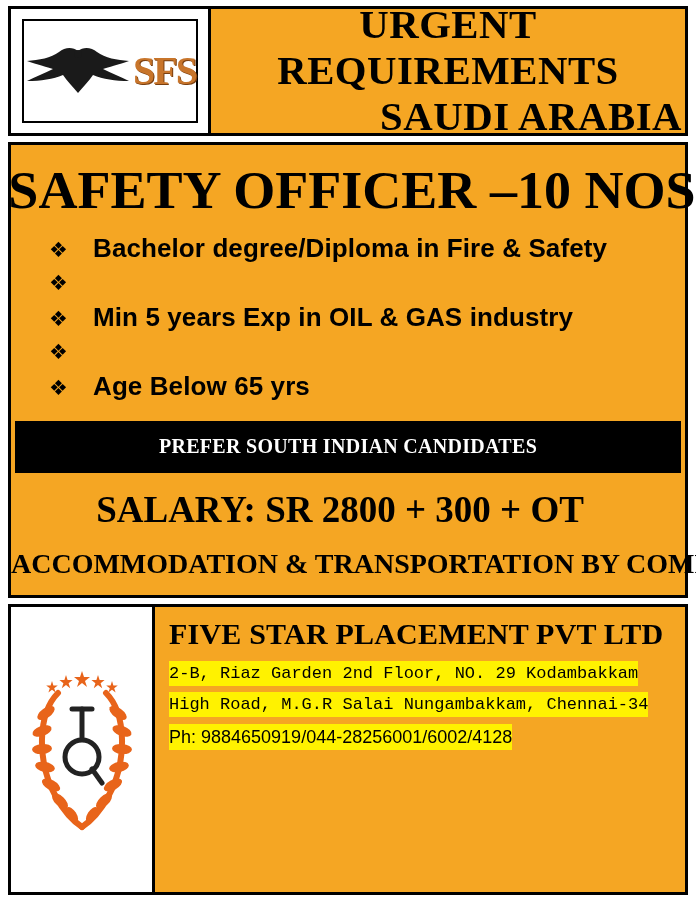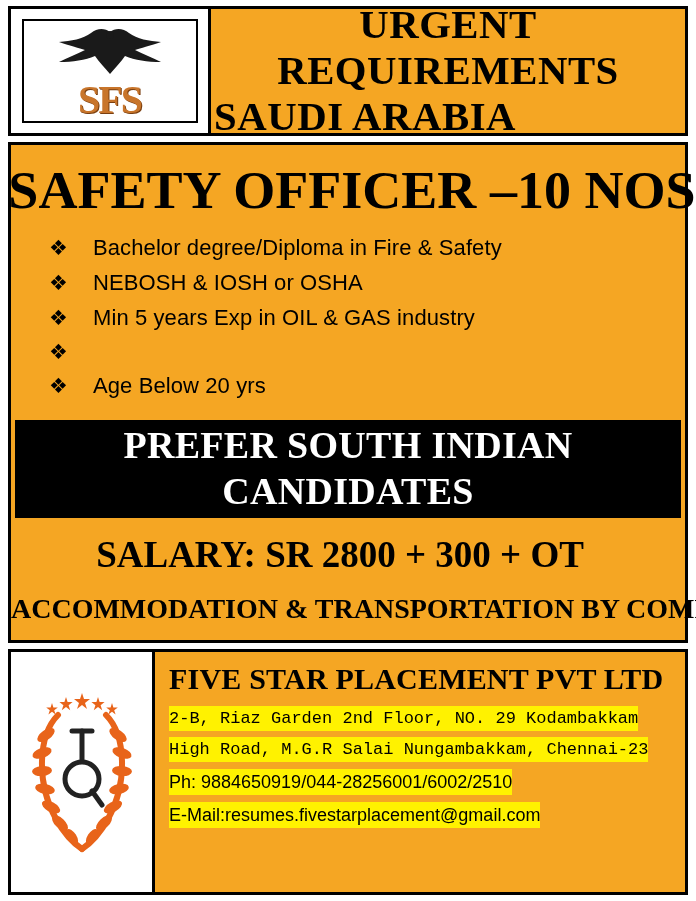--- a/index.html
+++ b/index.html
@@ -42,21 +42,21 @@
     justify-content: center;
     box-sizing: border-box;
     padding: 4px;
   }
   .logo-inner {
     width: 176px;
     height: 104px;
     border: 2px solid #000;
     box-sizing: border-box;
     display: flex;
-    flex-direction: column;
+    flex-direction: row;
     align-items: center;
     justify-content: center;
     background: #fff;
     position: relative;
   }
   .eagle {
     font-size: 40px;
     line-height: 34px;
     color: #1a1a1a;
     margin-top: 2px;
@@ -67,21 +67,21 @@
     font-size: 40px;
     letter-spacing: -2px;
     color: #C8752B;
     line-height: 38px;
     text-shadow: 1px 1px 0 #7a3f10;
   }
   .header-titles {
     flex: 1;
     display: flex;
     flex-direction: column;
-    align-items: flex-start;
+    align-items: flex-end;
     justify-content: center;
     padding: 2px 6px;
   }
   .header-titles .t1,
   .header-titles .t2 {
     font-family: "Liberation Serif", serif;
     font-weight: bold;
     color: #000;
     text-align: center;
     letter-spacing: 0.5px;
@@ -128,33 +128,33 @@
     margin-bottom: 9px;
   }
   .bullet {
     width: 44px;
     font-size: 21px;
     color: #000;
     flex: 0 0 44px;
   }
   .req-text {
     font-family: "Liberation Sans", sans-serif;
-    font-weight: normal;
-    font-size: 22px;
+    font-weight: bold;
+    font-size: 26px;
     line-height: 26px;
     color: #000;
     letter-spacing: 0.1px;
   }
   .black-band {
     background: #000;
     color: #fff;
     text-align: center;
     font-family: "Liberation Serif", serif;
     font-weight: bold;
-    font-size: 38px;
+    font-size: 20px;
     line-height: 46px;
     padding: 2px 0 4px 0;
     letter-spacing: 0.3px;
     margin: 2px 4px 0 4px;
   }
   .salary {
     text-align: center;
     font-family: "Liberation Serif", serif;
     font-weight: bold;
     font-size: 37px;
@@ -287,32 +287,31 @@
 
     <div class="job-title">SAFETY OFFICER –10 NOS</div>
 
     <ul class="req-list">
       <li>
         <span class="bullet">❖</span>
         <span class="req-text">Bachelor degree/Diploma in Fire &amp; Safety</span>
       </li>
       <li>
         <span class="bullet">❖</span>
-        <span class="req-text">NEBOSH &amp; IOSH or OSHA</span>
       </li>
       <li>
         <span class="bullet">❖</span>
         <span class="req-text">Min 5 years Exp in OIL &amp; GAS industry</span>
       </li>
       <li>
         <span class="bullet">❖</span>
       </li>
       <li>
         <span class="bullet">❖</span>
-        <span class="req-text">Age Below 20 yrs</span>
+        <span class="req-text">Age Below 65 yrs</span>
       </li>
     </ul>
 
     <div class="black-band">PREFER SOUTH INDIAN CANDIDATES</div>
 
     <div class="salary">SALARY: SR 2800 + 300 + OT</div>
 
     <div class="accommodation">ACCOMMODATION &amp; TRANSPORTATION BY COMPANY</div>
   </div>
 
@@ -350,19 +349,18 @@
             <path d="M60 44 L60 74"></path>
             <circle cx="60" cy="92" r="17"></circle>
             <path d="M70 104 L80 118"></path>
           </g>
         </svg>
       </div>
     </div>
     <div class="agency-info">
       <div class="agency-name">FIVE STAR PLACEMENT PVT LTD</div>
       <div class="agency-addr">2-B, Riaz Garden 2nd Floor, NO. 29 Kodambakkam</div>
-      <div class="agency-addr">High Road, M.G.R Salai Nungambakkam, Chennai-23</div>
-      <div class="agency-phone">Ph: 9884650919/044-28256001/6002/2510</div>
-      <div class="agency-email">E-Mail:resumes.fivestarplacement@gmail.com</div>
+      <div class="agency-addr">High Road, M.G.R Salai Nungambakkam, Chennai-34</div>
+      <div class="agency-phone">Ph: 9884650919/044-28256001/6002/4128</div>
     </div>
   </div>
 
 </div>
 
 </body></html>

